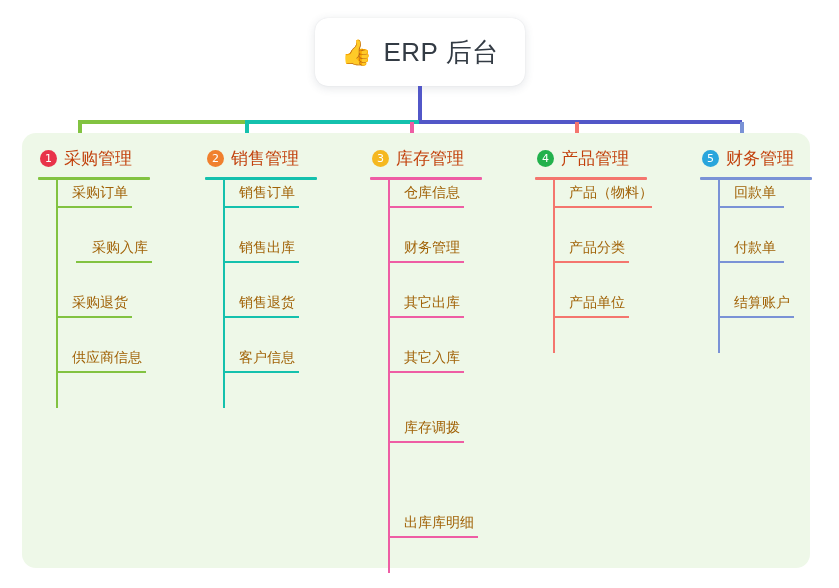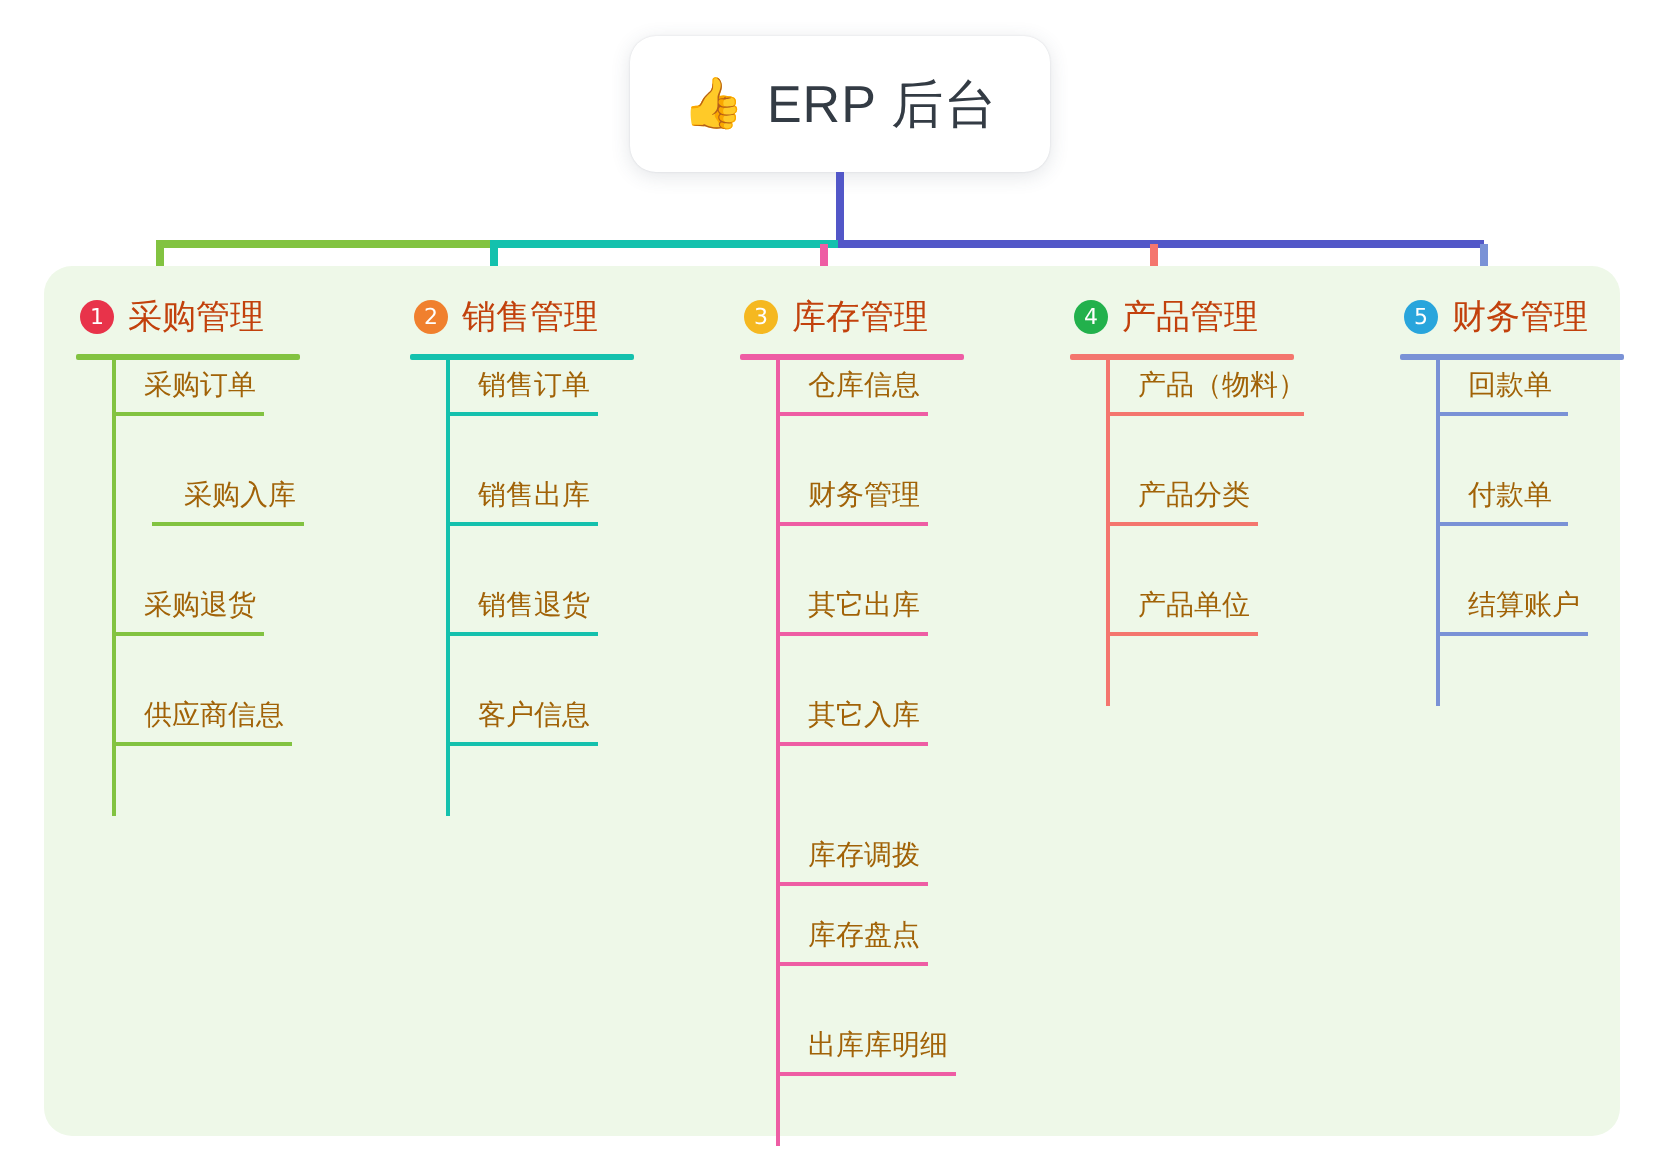--- a/index.html
+++ b/index.html
@@ -147,24 +147,20 @@
             <div class="item-rule" style="width: 76px; background: rgb(238, 93, 164);"></div>
           </div>
           <div class="item" style="left: 18px; top: 202px; width: 76px; height: 26px;">
             <span class="item-label">其它入库</span>
             <div class="item-rule" style="width: 76px; background: rgb(238, 93, 164);"></div>
           </div>
           <div class="item" style="left: 18px; top: 257px; width: 76px; height: 26px; margin-top: 15px;">
             <span class="item-label">库存调拨</span>
             <div class="item-rule" style="width: 76px; background: rgb(238, 93, 164);"></div>
           </div>
-          <div class="item" style="left: 18px; top: 312px; width: 76px; height: 26px;">
-            <span class="item-label">库存盘点</span>
-            <div class="item-rule" style="width: 76px; background: rgb(238, 93, 164);"></div>
-          </div>
           <div class="item" style="left: 18px; top: 367px; width: 90px; height: 26px;">
             <span class="item-label">出库库明细</span>
             <div class="item-rule" style="width: 90px; background: rgb(238, 93, 164);"></div>
           </div>
         </div>
         <div class="col" style="left: 513px; top: 12px; width: 150px;">
           <div class="col-head">
             <span class="badge" style="background: rgb(34, 177, 76);">4</span>
             <span class="col-title">产品管理</span>
           </div>

